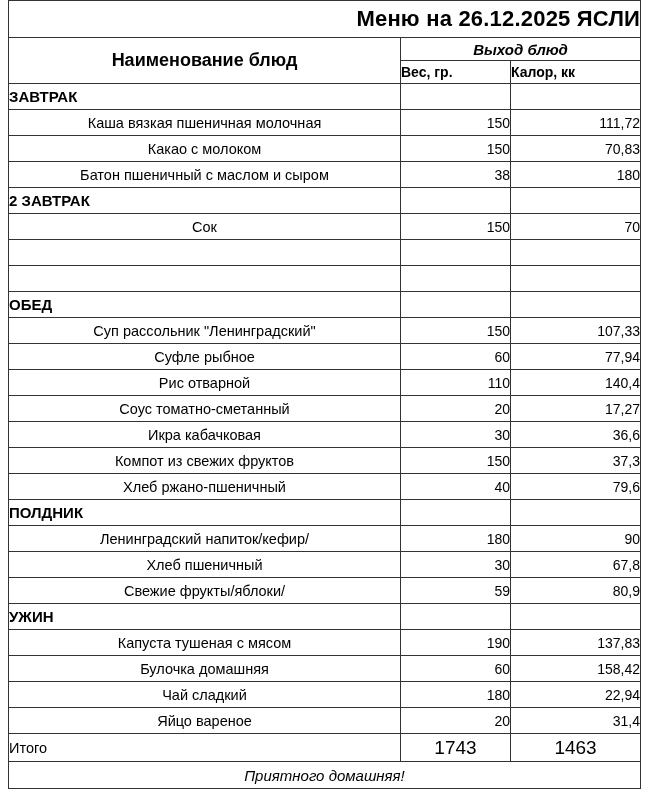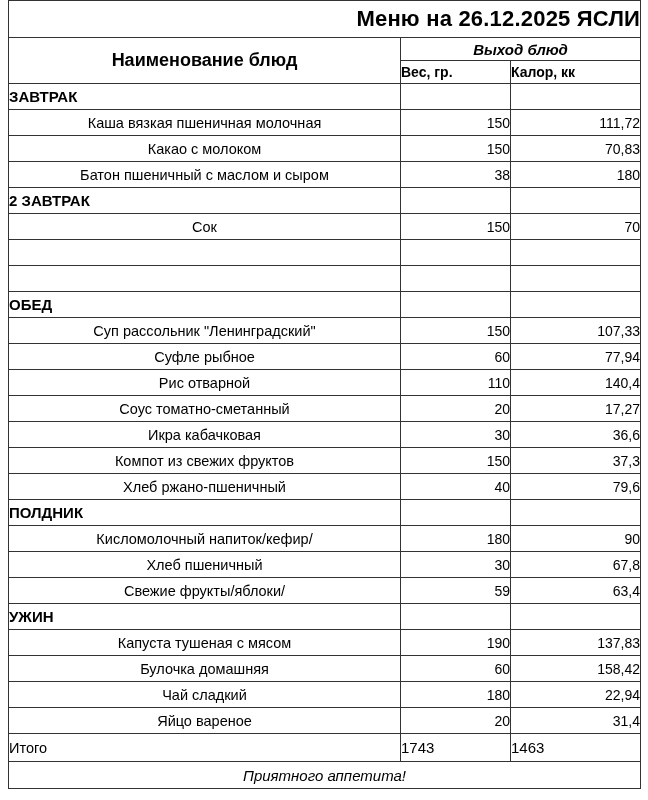--- a/index.html
+++ b/index.html
@@ -91,22 +91,22 @@
   .total-name {
     height: 27px;
     font-size: 14.5px;
     text-align: left;
     padding-left: 4px;
     vertical-align: bottom;
     padding-bottom: 2px;
   }
   .total-num {
     height: 27px;
-    font-size: 15px;
-    text-align: left;
+    font-size: 19px;
+    text-align: center;
     padding-right: 5px;
     vertical-align: bottom;
     padding-bottom: 2px;
   }
   .footer-cell {
     height: 26px;
     font-size: 15px;
     font-style: italic;
     text-align: center;
   }
@@ -213,33 +213,33 @@
           <td class="row-dish">Хлеб ржано-пшеничный</td>
           <td class="row-num">40</td>
           <td class="row-num">79,6</td>
         </tr>
         <tr>
           <td class="section-cell">ПОЛДНИК</td>
           <td class="row-num"></td>
           <td class="row-num"></td>
         </tr>
         <tr>
-          <td class="row-dish">Кисломолочный напиток/кефир/</td>
+          <td class="row-dish">Ленинградский напиток/кефир/</td>
           <td class="row-num">180</td>
           <td class="row-num">90</td>
         </tr>
         <tr>
           <td class="row-dish">Хлеб пшеничный</td>
           <td class="row-num">30</td>
           <td class="row-num">67,8</td>
         </tr>
         <tr>
           <td class="row-dish">Свежие фрукты/яблоки/</td>
           <td class="row-num">59</td>
-          <td class="row-num">63,4</td>
+          <td class="row-num">80,9</td>
         </tr>
         <tr>
           <td class="section-cell">УЖИН</td>
           <td class="row-num"></td>
           <td class="row-num"></td>
         </tr>
         <tr>
           <td class="row-dish">Капуста тушеная с мясом</td>
           <td class="row-num">190</td>
           <td class="row-num">137,83</td>
@@ -258,17 +258,17 @@
           <td class="row-dish">Яйцо вареное</td>
           <td class="row-num">20</td>
           <td class="row-num">31,4</td>
         </tr>
         <tr>
         <td class="total-name">Итого</td>
         <td class="total-num">1743</td>
         <td class="total-num">1463</td>
       </tr>
       <tr>
-        <td class="footer-cell" colspan="3">Приятного аппетита!</td>
+        <td class="footer-cell" colspan="3">Приятного домашняя!</td>
       </tr>
     </tbody>
   </table>
 </div>
 
 </body></html>

